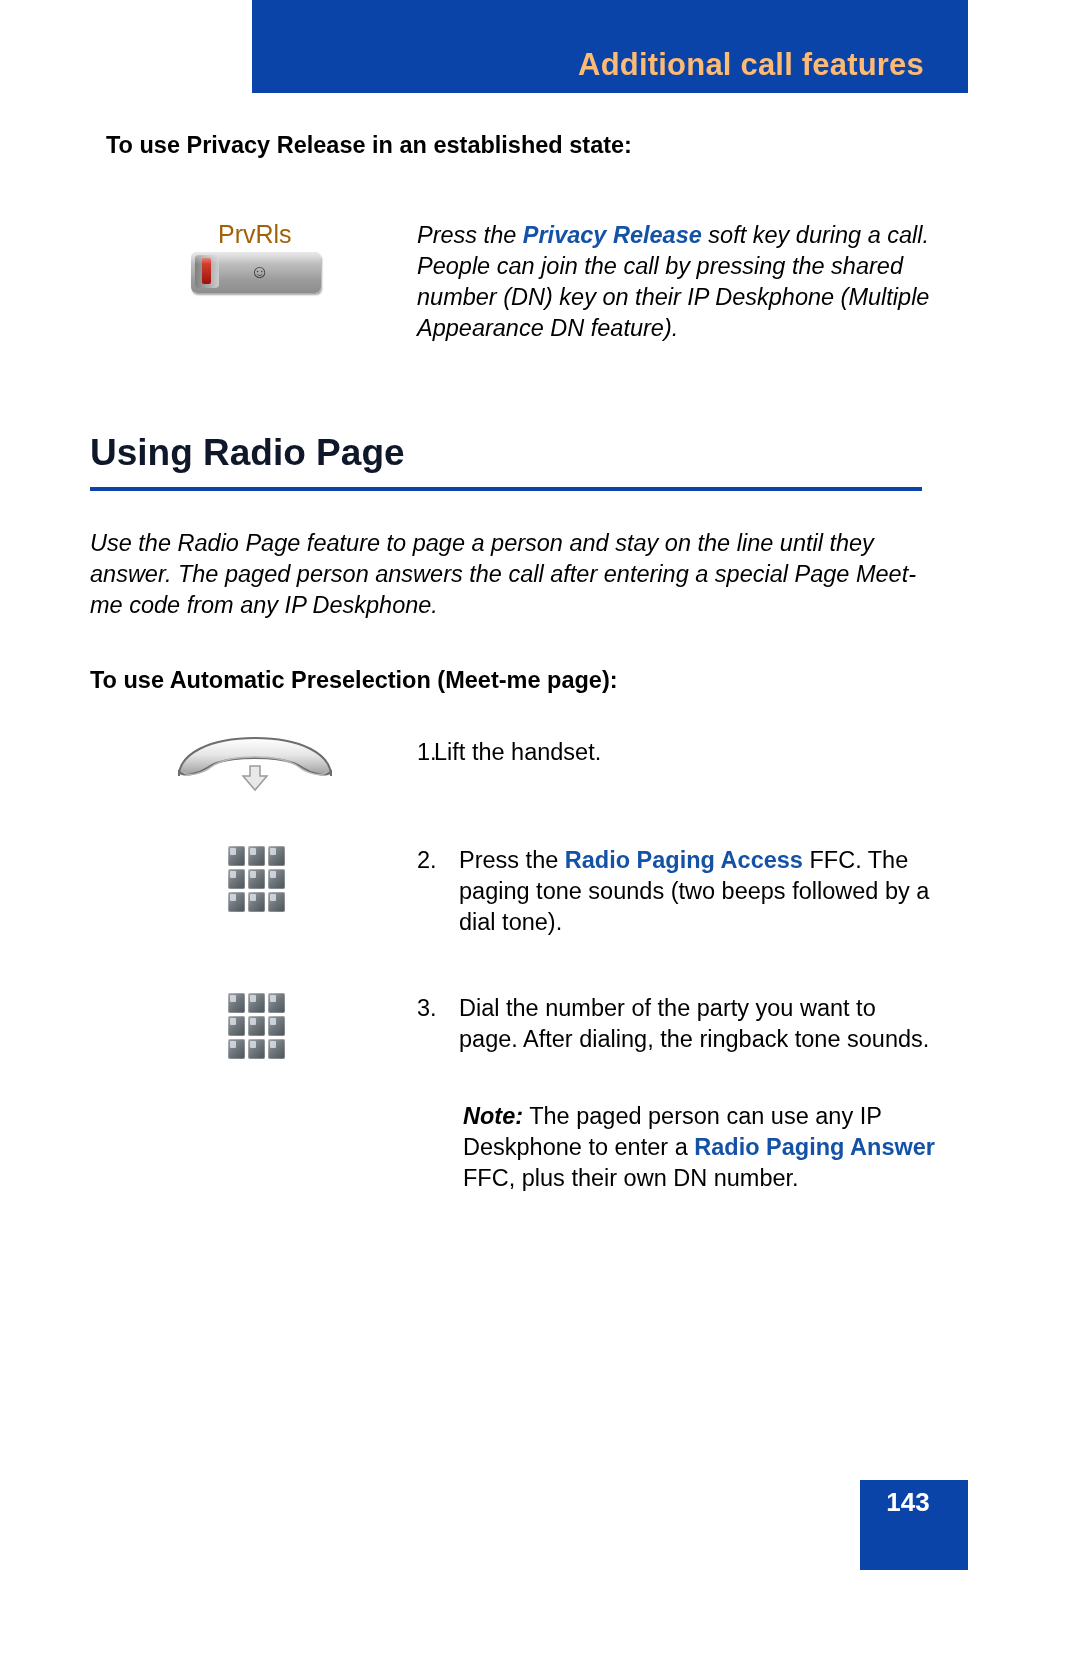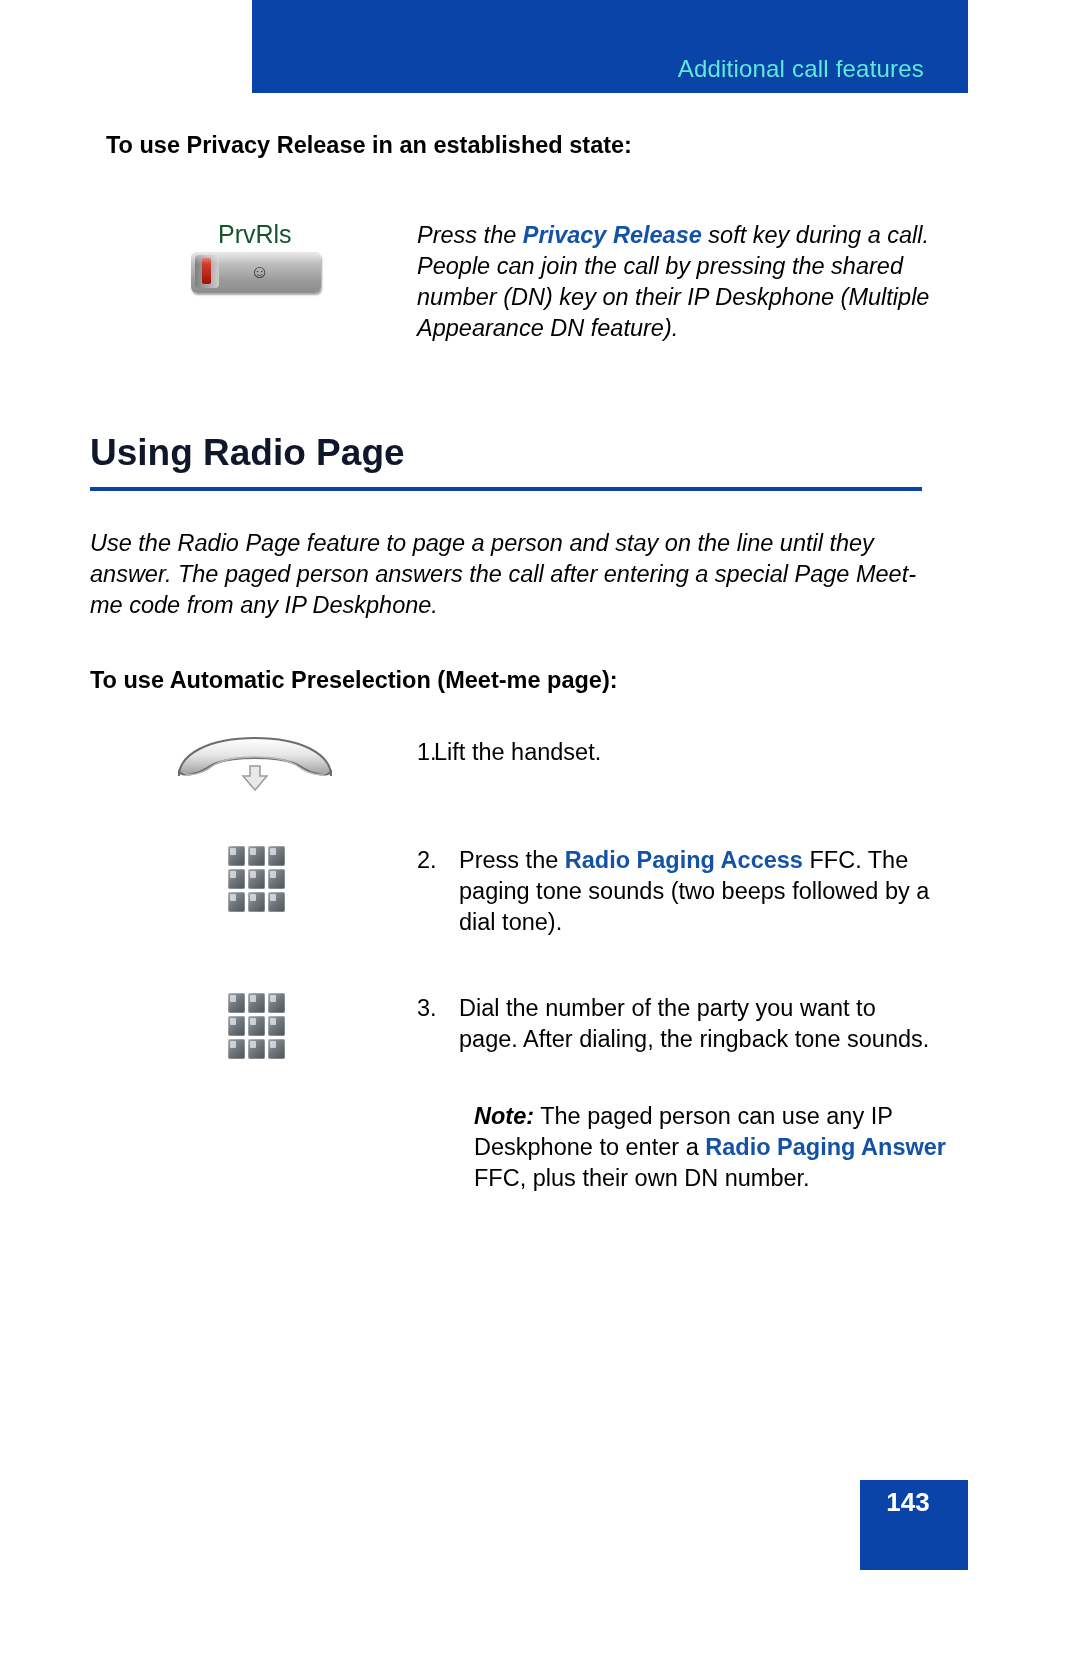--- a/index.html
+++ b/index.html
@@ -22,23 +22,23 @@
     left: 252px;
     top: 0;
     width: 716px;
     height: 93px;
     background: #0a44a8;
   }
   .header-title {
     position: absolute;
     right: 44px;
     bottom: 10px;
-    color: #5eead4;
-    font-size: 24px;
-    font-weight: normal;
+    color: #fdba74;
+    font-size: 31px;
+    font-weight: bold;
     letter-spacing: 0.2px;
     white-space: nowrap;
   }
 
   .h-bold {
     position: absolute;
     font-size: 23.5px;
     font-weight: bold;
     color: #000000;
     white-space: nowrap;
@@ -94,21 +94,21 @@
     font-weight: bold;
     font-style: italic;
   }
 
   
   .softkey-label {
     position: absolute;
     left: 218px;
     top: 220px;
     font-size: 25px;
-    color: #14532d;
+    color: #a16207;
   }
   .softkey-btn {
     position: absolute;
     left: 191px;
     top: 252px;
     width: 130px;
     height: 41px;
     border-radius: 6px;
     background: linear-gradient(to bottom, #cfcfcf 0%, #b5b5b5 40%, #9a9a9a 70%, #8d8d8d 100%);
     box-shadow: 1px 2px 2px rgba(0,0,0,0.35);
@@ -286,18 +286,18 @@
   <div class="key"></div>
   <div class="key"></div>
   <div class="key"></div>
 </div>
 
 <div class="step-num" style="left:417px; top:993px;">3.</div>
 <div class="step-text" style="left:459px; top:993px; width:473px;">
   <span>Dial the number of the party you want to page. After dialing, the ringback tone sounds.</span>
 </div>
 
-<div class="step-text" style="left:474px; top:1101px; width:478px;">
+<div class="step-text" style="left:463px; top:1101px; width:478px;">
   <i class="note">Note:</i><span> The paged person can use any IP Deskphone to enter a </span><b class="blue">Radio Paging Answer</b><span> FFC, plus their own DN number.</span>
 </div>
 
 <div class="footer-band"></div>
 <div class="footer-page">143</div>
 
 </body></html>

